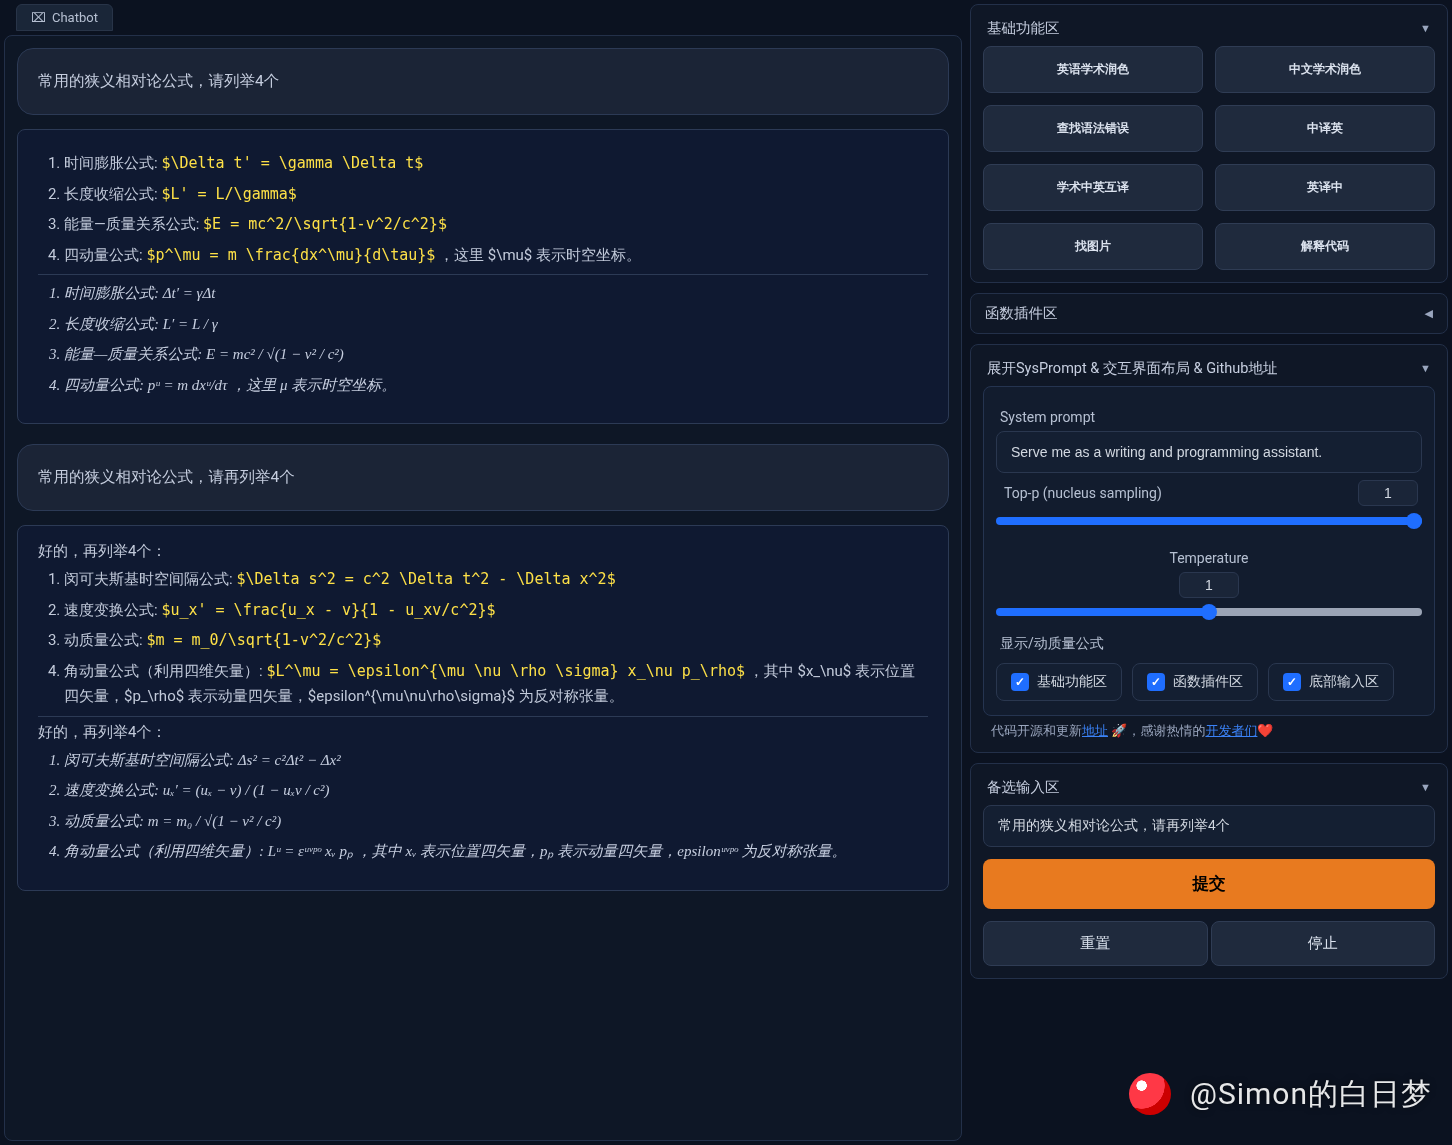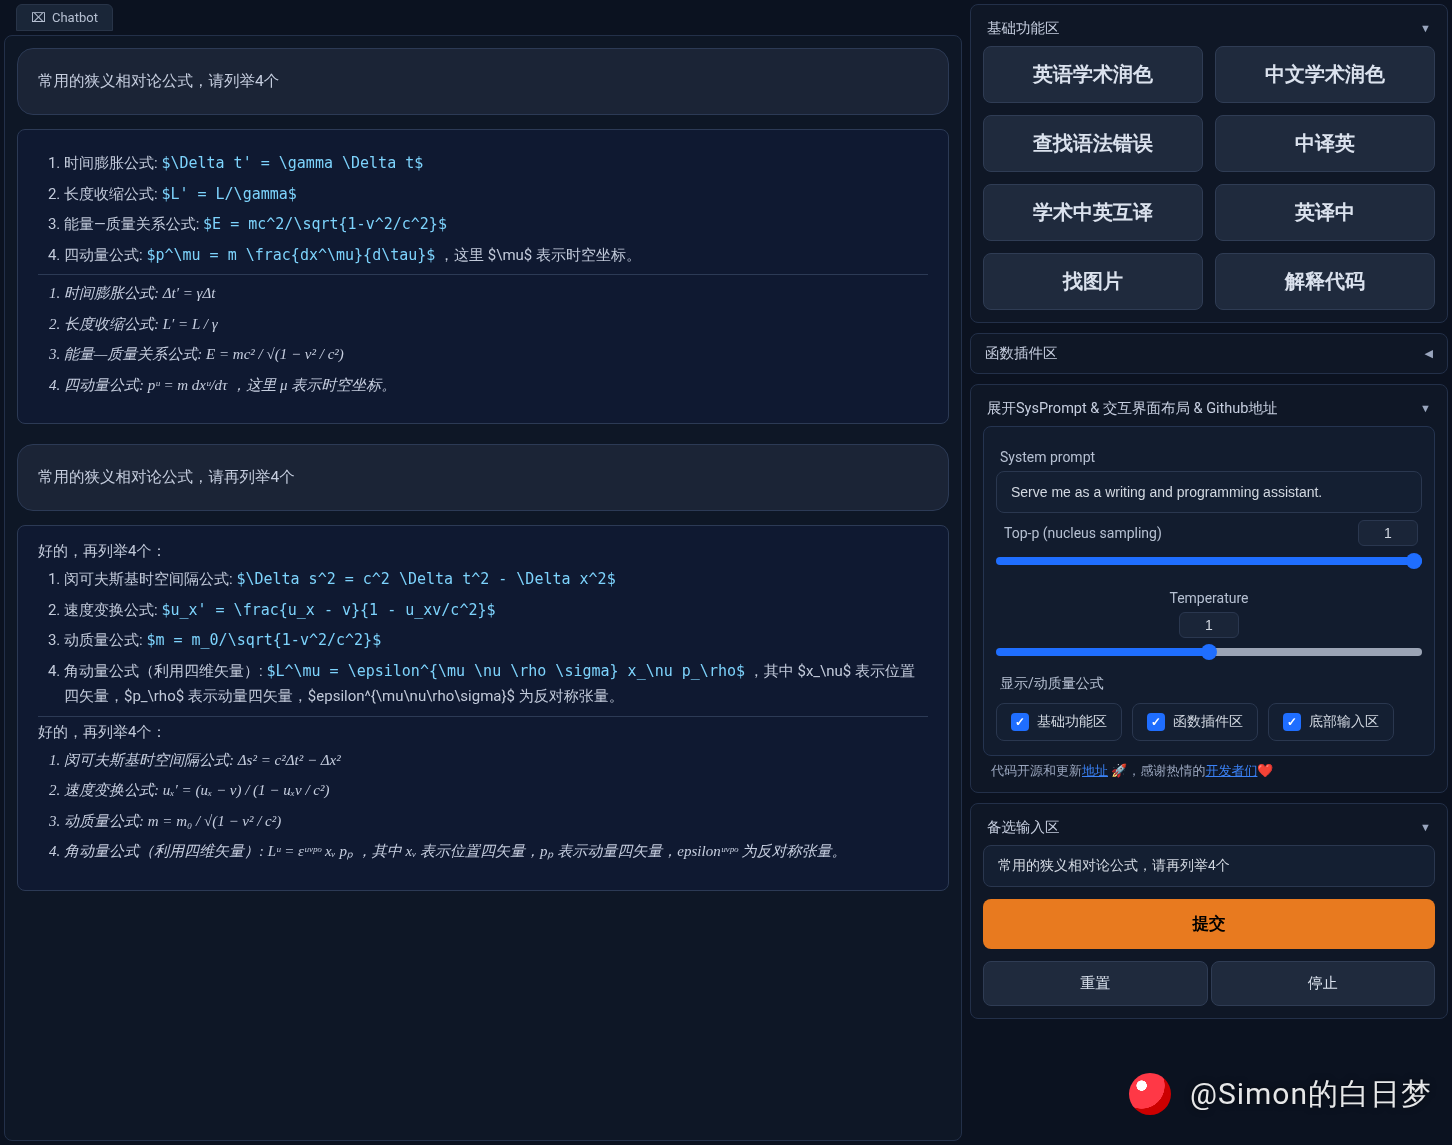--- a/index.html
+++ b/index.html
@@ -75,21 +75,21 @@
   .msg-bot ol {
     list-style: decimal;
     padding-left: 26px;
   }
   .msg-bot ol li {
     margin: 5px 0;
     line-height: 1.7;
   }
   .plain { color: #c2cada; }
   .tex-src {
-    color: #7dd3fc;
+    color: #fde047;
     font-family: Consolas, Menlo, monospace;
   }
   .divider {
     border: 0;
     border-top: 1px solid #2c3a55;
     margin: 6px 0 6px 0;
   }
   .rendered {
     font-style: italic;
     font-family: "Times New Roman", Georgia, serif;
@@ -119,21 +119,21 @@
     display: grid;
     grid-template-columns: 1fr 1fr;
     gap: 12px;
   }
   .btn {
     background: #1f2a3d;
     border: 1px solid #2f3c54;
     color: #dbe2ee;
     border-radius: 8px;
     padding: 14px 0;
-    font-size: 20px;
+    font-size: 12px;
     font-weight: 600;
     text-align: center;
     cursor: pointer;
   }
 
   .field-label {
     font-size: 14px;
     color: #b6c0d2;
     margin: 6px 4px 6px 4px;
   }

